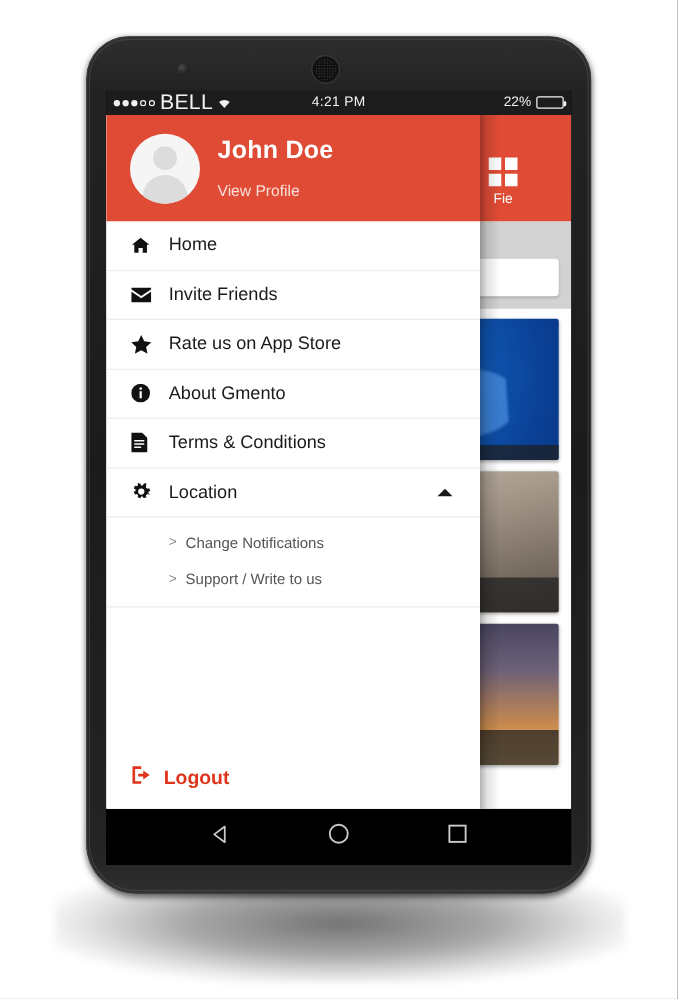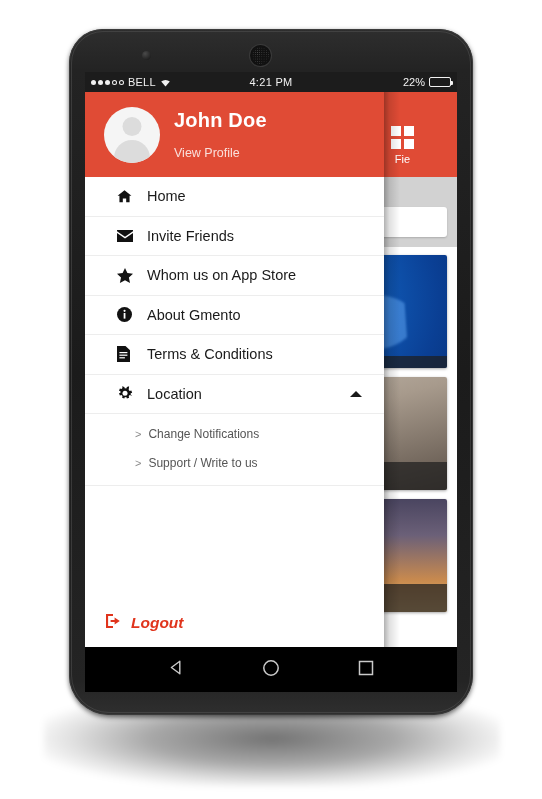--- a/index.html
+++ b/index.html
@@ -65,21 +65,21 @@
   
   .statusbar {
     position: relative; height: 20px; background: #1c1c1c;
     display: flex; align-items: center; color: #f2f2f2;
     font-size: 10.5px; padding: 0 6px;
   }
   .sb-left { display: flex; align-items: center; gap: 4px; }
   .sig-dots { display: flex; align-items: center; gap: 2px; }
   .dot { width: 5px; height: 5px; border-radius: 50%; background: #f2f2f2; }
   .dot.hollow { background: transparent; box-shadow: 0 0 0 1px #f2f2f2 inset; }
-  .carrier { font-size: 11px; letter-spacing: 0.2px; }
+  .carrier { font-size: 17px; letter-spacing: 0.2px; }
   .wifi { width: 11px; height: 9px; position: relative; }
   .wifi svg { display: block; }
   .sb-center {
     position: absolute; left: 0; right: 0; text-align: center;
     font-size: 11px; letter-spacing: 0.3px;
   }
   .sb-right {
     margin-left: auto; display: flex; align-items: center; gap: 4px;
     font-size: 11px; z-index: 2;
   }
@@ -196,39 +196,39 @@
   .avatar::after {
     content: ""; position: absolute; left: 50%; bottom: -5px; transform: translateX(-50%);
     width: 36px; height: 28px; border-radius: 18px 18px 0 0; background: #dcdcdc;
   }
   .user-name { color: #fff; font-size: 20px; font-weight: bold; letter-spacing: 0.2px; text-align: center; }
   .user-sub { color: rgba(255,255,255,0.82); font-size: 12.5px; margin-top: 14px; }
 
   .menu { flex: 1 1 auto; overflow: hidden; }
   .menu-item {
     height: 39.5px; display: flex; align-items: center;
-    border-bottom: 1px solid #ededed; padding-left: 32px; position: relative;
+    border-bottom: 1px solid #ededed; padding-left: 20px; position: relative;
   }
   .mi-icon { width: 24px; display: flex; align-items: center; justify-content: flex-start; color: #111; }
   .mi-label { font-size: 14.5px; color: #1a1a1a; margin-left: 6px; }
   .mi-chevron {
     position: absolute; right: 22px; width: 0; height: 0;
     border-left: 6px solid transparent; border-right: 6px solid transparent;
     border-bottom: 6px solid #1a1a1a;
   }
   .submenu-item {
     height: 29px; display: flex; align-items: center; padding-left: 50px;
     font-size: 12px; color: #555; gap: 7px;
   }
   .sub-caret { color: #8a8a8a; font-size: 11px; }
   .submenu-wrap { border-bottom: 1px solid #ededed; padding: 5px 0 8px 0; }
 
   .drawer-footer { flex: none; padding: 0 0 14px 20px; }
   .logout { display: flex; align-items: center; gap: 9px; color: #E0341C; }
-  .logout-label { font-size: 15.5px; font-weight: bold; font-style: italic; }
+  .logout-label { font-size: 15.5px; font-weight: bold; }
 
   
   .navbar {
     height: 45px; background: #000; display: flex; align-items: center;
     justify-content: space-around; padding: 0 44px;
   }
   .nav-btn { opacity: 0.92; }
 </style>
 </head>
 <body>
@@ -340,21 +340,21 @@
               </span>
               <span class="mi-label">Invite Friends</span>
             </div>
 
             <div class="menu-item">
               <span class="mi-icon">
                 <svg width="16" height="15" viewBox="0 0 16 15">
                     <path fill="#111" d="M8 0l2.4 5 5.6.7-4.1 3.8 1.1 5.5L8 12.2 2.9 15 4 9.5 0 5.7 5.6 5z"></path>
                   </svg>
               </span>
-              <span class="mi-label">Whom us on App Store</span>
+              <span class="mi-label">Rate us on App Store</span>
             </div>
 
             <div class="menu-item">
               <span class="mi-icon">
                 <svg width="15" height="15" viewBox="0 0 16 16">
                     <circle cx="8" cy="8" r="8" fill="#111"></circle>
                     <rect x="7.1" y="6.4" width="1.9" height="6" fill="#fff"></rect>
                     <circle cx="8.05" cy="4.1" r="1.15" fill="#fff"></circle>
                   </svg>
               </span>

